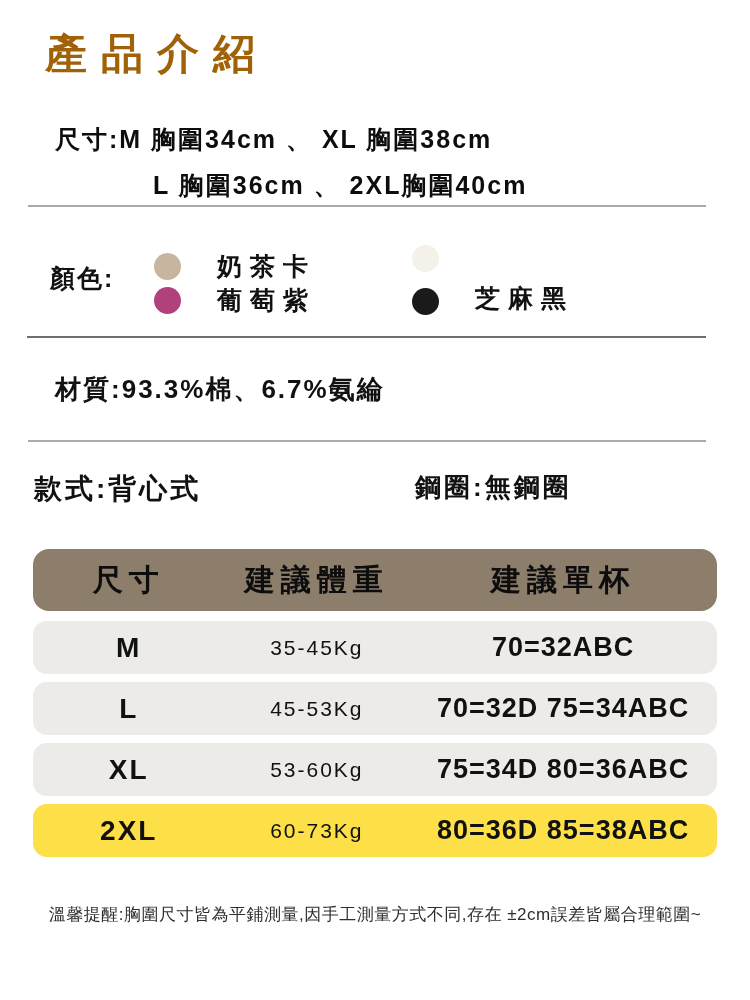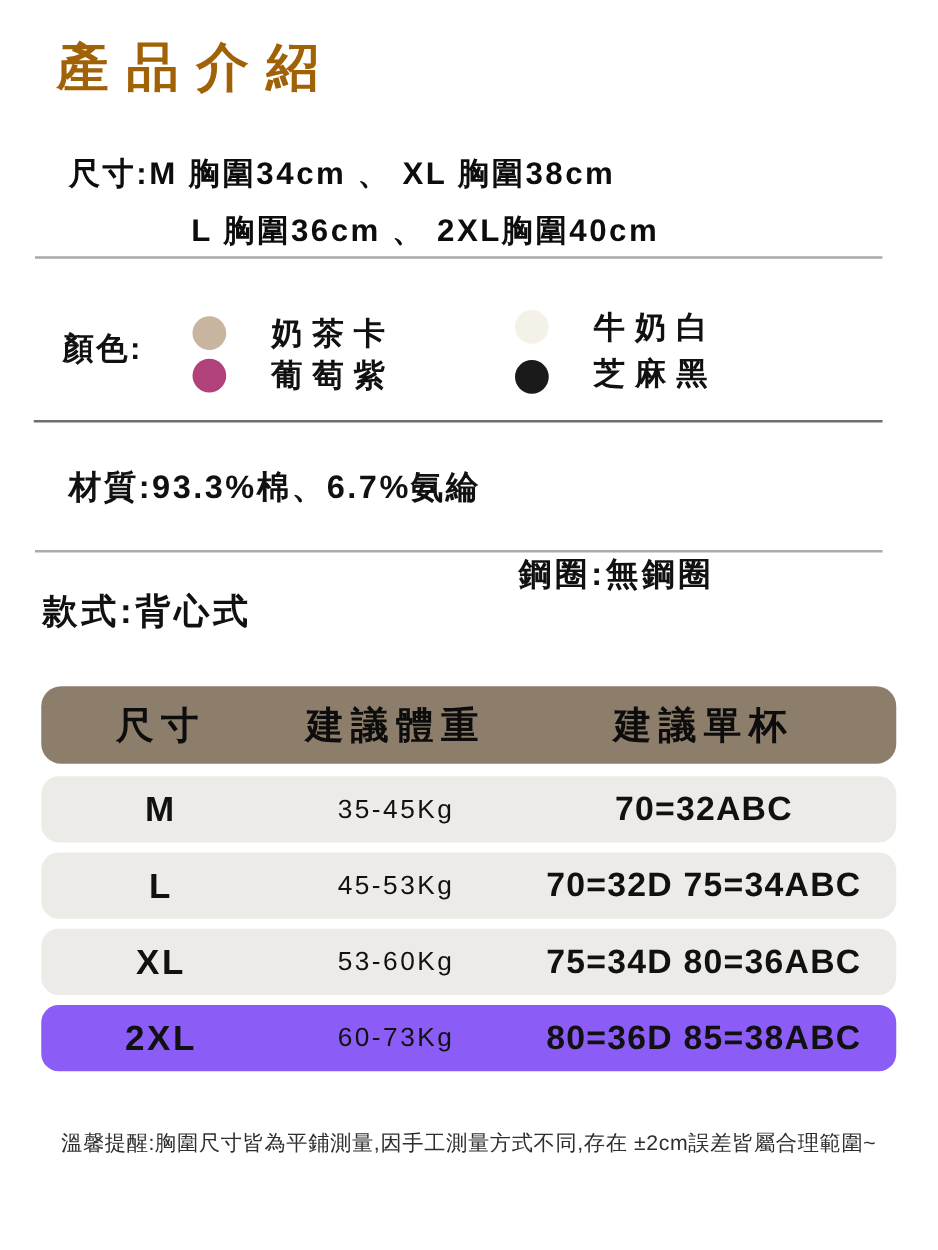--- a/index.html
+++ b/index.html
@@ -48,21 +48,21 @@
   .opt-1 { left:412px; top:245px; }
   .opt-2 { left:154px; top:284px; }
   .opt-3 { left:412px; top:282px;align-items:flex-end; }
   
   .material-block {
     position:absolute; left:55px; top:372px;
     font-size:26px; font-weight:bold; letter-spacing:2px;
   }
   
   .style-block  { position:absolute; left:34px;  top:470px; font-size:28px; font-weight:bold; letter-spacing:3px; }
-  .wire-block   { position:absolute; left:415px; top:442px; font-size:26px; font-weight:bold; letter-spacing:3px; }
+  .wire-block   { position:absolute; left:415px; top:470px; font-size:26px; font-weight:bold; letter-spacing:3px; }
   
   .size-table { position:absolute; left:33px; top:549px; width:684px; }
   .table-header {
     display:grid; grid-template-columns:28% 27% 45%;
     align-items:center; justify-items:center;
     height:62px; border-radius:16px;
     font-size:30px; font-weight:bold; letter-spacing:6px; color:#0d0d0d;
   }
   .table-rows { margin-top:10px; display:flex; flex-direction:column; gap:8px; }
   .table-row {
@@ -94,21 +94,20 @@
   <div class="divider divider-1"></div>
 
   <div class="colors-label">顏色:</div>
 
   <div class="color-option opt-0">
     <span class="color-dot" style="background: rgb(200, 181, 160);"></span>
     <span class="color-name">奶茶卡</span>
   </div>
   <div class="color-option opt-1">
     <span class="color-dot" style="background: rgb(244, 241, 232);"></span>
-    <span class="color-name">牛奶白</span>
   </div>
   <div class="color-option opt-2">
     <span class="color-dot" style="background: rgb(176, 65, 123);"></span>
     <span class="color-name">葡萄紫</span>
   </div>
   <div class="color-option opt-3">
     <span class="color-dot" style="background: rgb(26, 26, 26);"></span>
     <span class="color-name">芝麻黑</span>
   </div>
 
@@ -136,21 +135,21 @@
       <div class="table-row" style="background: rgb(237, 235, 231);">
         <span class="cell-size">L</span>
         <span class="cell-weight">45-53Kg</span>
         <span class="cell-cup">70=32D 75=34ABC</span>
       </div>
       <div class="table-row" style="background: rgb(237, 235, 231);">
         <span class="cell-size">XL</span>
         <span class="cell-weight">53-60Kg</span>
         <span class="cell-cup">75=34D 80=36ABC</span>
       </div>
-      <div class="table-row" style="background: #8b5cf6; text-align: right;">
+      <div class="table-row" style="background: #fde047; text-align: right;">
         <span class="cell-size">2XL</span>
         <span class="cell-weight">60-73Kg</span>
         <span class="cell-cup">80=36D 85=38ABC</span>
       </div>
     </div>
   </div>
 
   <div class="note">溫馨提醒:胸圍尺寸皆為平鋪測量,因手工測量方式不同,存在 ±2cm誤差皆屬合理範圍~</div>
 
 </div>

